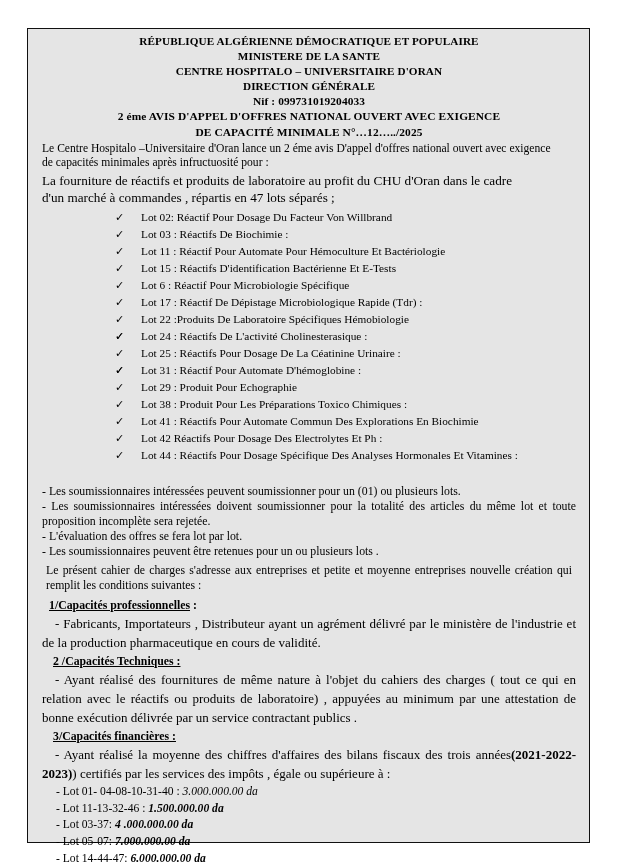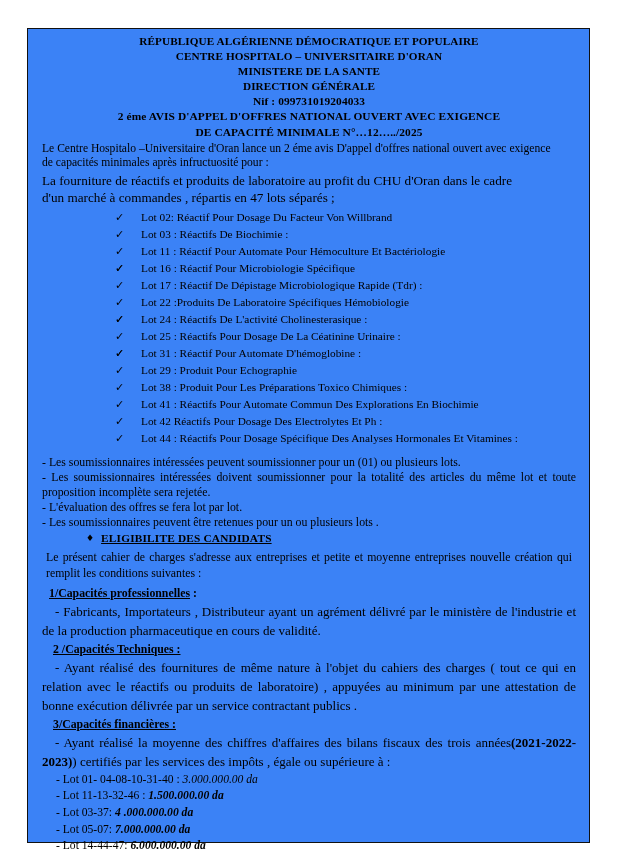--- a/index.html
+++ b/index.html
@@ -22,21 +22,21 @@
     background: #ffffff;
   }
   .doc-frame {
     position: absolute;
     left: 27px;
     top: 28px;
     width: 563px;
     height: 815px;
     border: 1.6px solid #111111;
     box-sizing: border-box;
-    background: #3b82f6;
+    background: #e5e5e5;
   }
   .doc-body {
     position: absolute;
     left: 14px;
     top: 5px;
     width: 534px;
   }
   
   .hdr {
     text-align: center;
@@ -83,21 +83,21 @@
   ul.lots li .chk {
     position: absolute;
     left: 0;
     top: 0;
     font-size: 11px;
     font-family: "DejaVu Sans", sans-serif;
   }
 
   
   .notes {
-    margin-top: 8px;
+    margin-top: 20px;
     font-size: 11.8px;
     line-height: 15.0px;
   }
   .notes p {
     margin: 0;
     text-align: justify;
   }
 
   .elig {
     margin-top: 1px;
@@ -156,44 +156,44 @@
 </style>
 </head>
 <body>
 
 <div class="page">
   <div class="doc-frame">
     <div class="doc-body">
 
       <div class="hdr">
         <div>RÉPUBLIQUE ALGÉRIENNE DÉMOCRATIQUE ET POPULAIRE</div>
+        <div>MINISTERE DE LA SANTE</div>
         <div>CENTRE HOSPITALO – UNIVERSITAIRE D'ORAN</div>
-        <div>MINISTERE DE LA SANTE</div>
         <div>DIRECTION GÉNÉRALE</div>
         <div class="l-nif">Nif : 099731019204033</div>
         <div class="l-avis">2 éme AVIS D'APPEL D'OFFRES NATIONAL OUVERT  AVEC EXIGENCE</div>
         <div class="l-cap">DE CAPACITÉ MINIMALE  N°…12…../2025</div>
       </div>
 
       <div class="intro">
         <div>Le Centre Hospitalo –Universitaire d'Oran lance un 2 éme avis D'appel d'offres national ouvert avec exigence</div>
         <div>de capacités minimales après infructuosité  pour :</div>
       </div>
 
       <div class="objet">
         <div>La fourniture de réactifs et produits de laboratoire au profit du CHU d'Oran dans le cadre</div>
         <div class="objet-l2">d'un marché à commandes , répartis en 47  lots séparés  ;</div>
       </div>
 
       <ul class="lots">
         <li><span class="chk">✓</span><span>Lot 02: Réactif Pour Dosage Du Facteur Von Willbrand</span></li>
         <li><span class="chk">✓</span><span>Lot 03 : Réactifs De Biochimie :</span></li>
         <li><span class="chk">✓</span><span>Lot 11  : Réactif  Pour Automate Pour Hémoculture Et Bactériologie</span></li>
-        <li><span class="chk">✓</span></li>
-        <li><span class="chk">✓</span><span>Lot 16  : Réactif Pour Microbiologie Spécifique</span></li>
+        <li><span class="chk">✓</span><span>Lot 15 : Réactifs D'identification Bactérienne Et E-Tests</span></li>
+        <li><span class="chk">✓</span><span>Lot 6  : Réactif Pour Microbiologie Spécifique</span></li>
         <li><span class="chk">✓</span><span>Lot 17 : Réactif De Dépistage Microbiologique Rapide (Tdr)  :</span></li>
         <li><span class="chk">✓</span><span>Lot 22  :Produits De Laboratoire Spécifiques Hémobiologie</span></li>
         <li><span class="chk">✓</span></li>
         <li><span class="chk">✓</span><span>Lot 24 : Réactifs De L'activité Cholinesterasique :</span></li>
         <li><span class="chk">✓</span><span>Lot 25 : Réactifs Pour Dosage De La Céatinine Urinaire :</span></li>
         <li><span class="chk">✓</span></li>
         <li><span class="chk">✓</span><span>Lot 31  : Réactif Pour Automate D'hémoglobine :</span></li>
         <li><span class="chk">✓</span><span>Lot 29 : Produit Pour Echographie</span></li>
         <li><span class="chk">✓</span><span>Lot 38 : Produit Pour Les Préparations Toxico Chimiques :</span></li>
         <li><span class="chk">✓</span><span>Lot 41 : Réactifs Pour  Automate Commun Des Explorations En Biochimie</span></li>
@@ -201,23 +201,20 @@
         <li><span class="chk">✓</span><span>Lot 44 : Réactifs Pour Dosage Spécifique Des Analyses Hormonales Et Vitamines :</span></li>
       </ul>
 
       <div class="notes">
         <p>-  Les soumissionnaires intéressées peuvent soumissionner pour un (01) ou  plusieurs lots.</p>
         <p>- Les soumissionnaires intéressées doivent soumissionner pour la totalité des articles du même lot et toute proposition incomplète sera rejetée.</p>
         <p>- L'évaluation des offres se fera lot par lot.</p>
         <p>- Les soumissionnaires peuvent être retenues pour un ou plusieurs lots .</p>
       </div>
 
-      <div class="elig">
-        <span class="dia">♦</span><span class="txt">ELIGIBILITE DES CANDIDATS</span>
-      </div>
 
       <p class="para">Le présent cahier de charges s'adresse aux entreprises et petite et moyenne entreprises nouvelle création qui remplit les conditions suivantes :</p>
 
       <div class="sec-head i1">
         <span class="u">1/Capacités professionnelles</span><span> :</span>
       </div>
       <div class="para-block">
         <span class="first">- Fabricants, Importateurs , Distributeur ayant un   agrément délivré   par le ministère   de l'industrie et de la production pharmaceutique en cours de validité.</span>
       </div>
 

